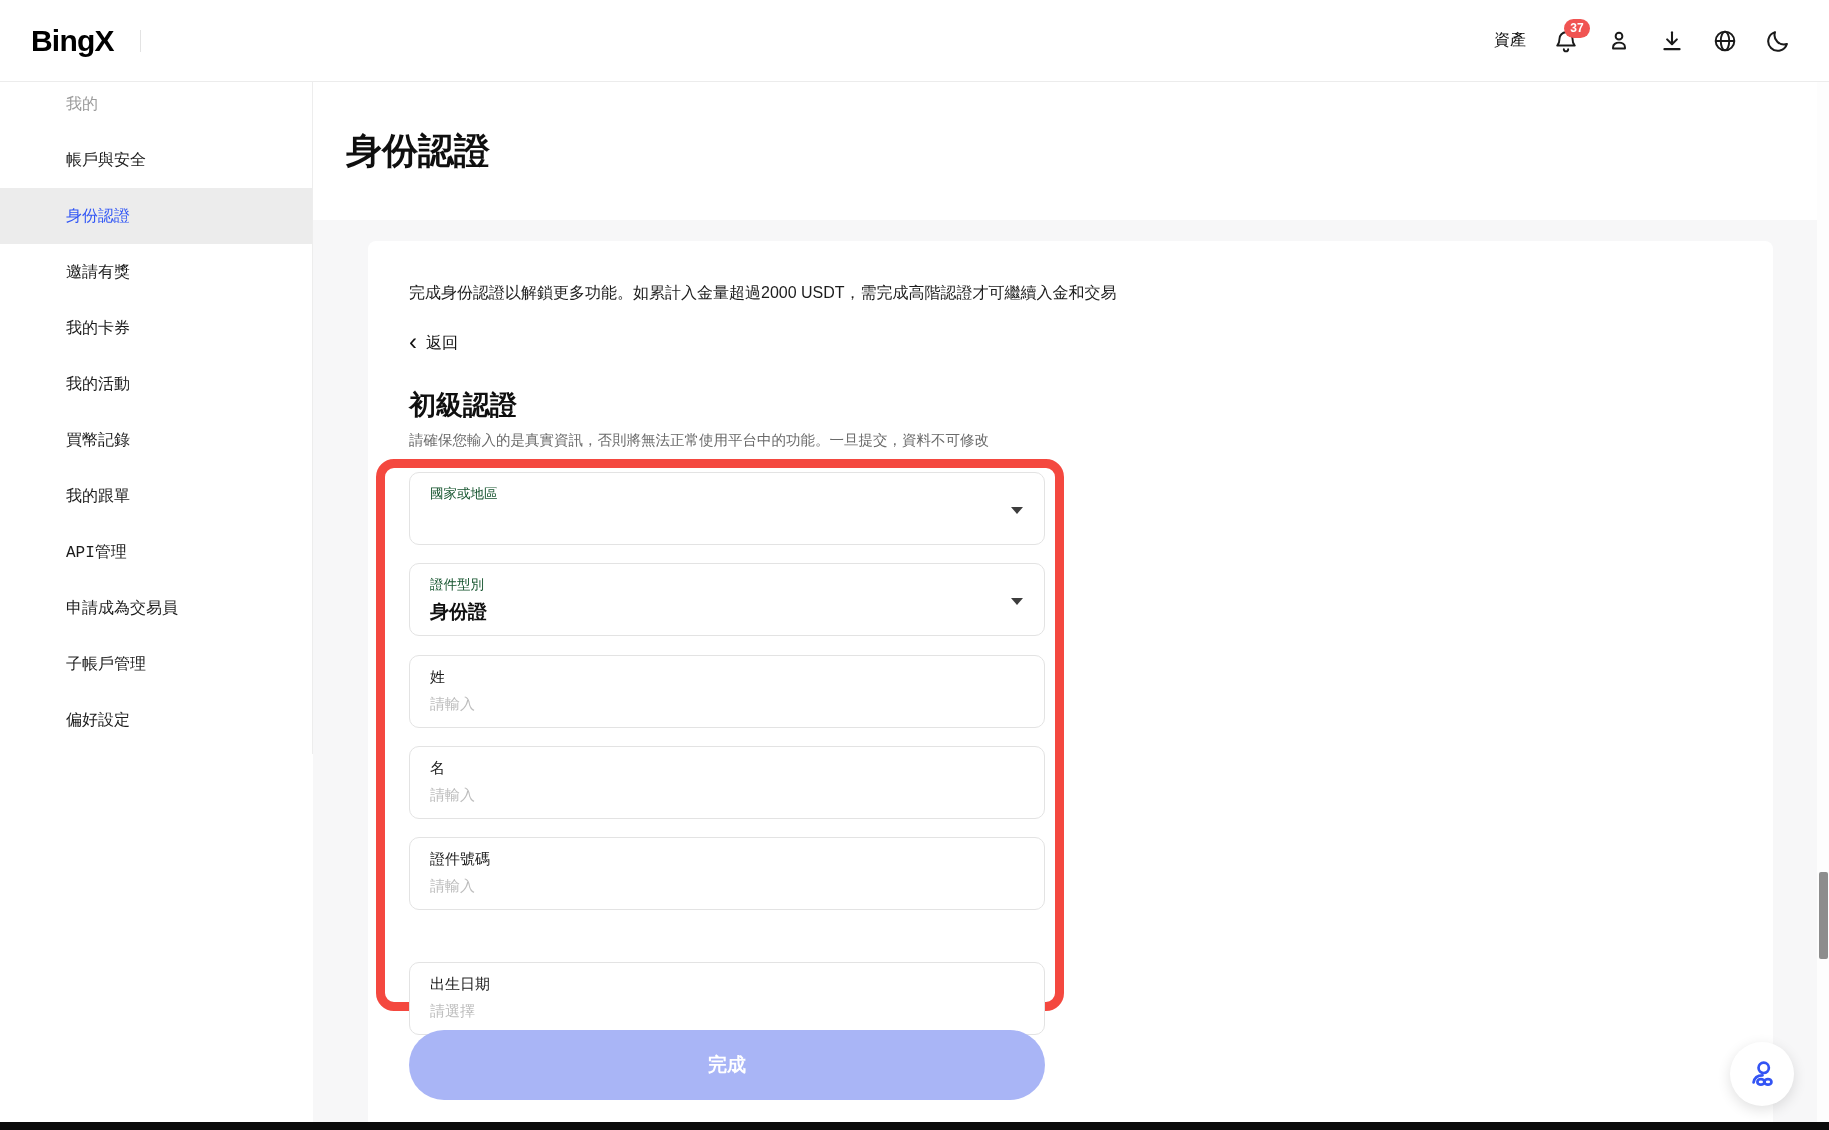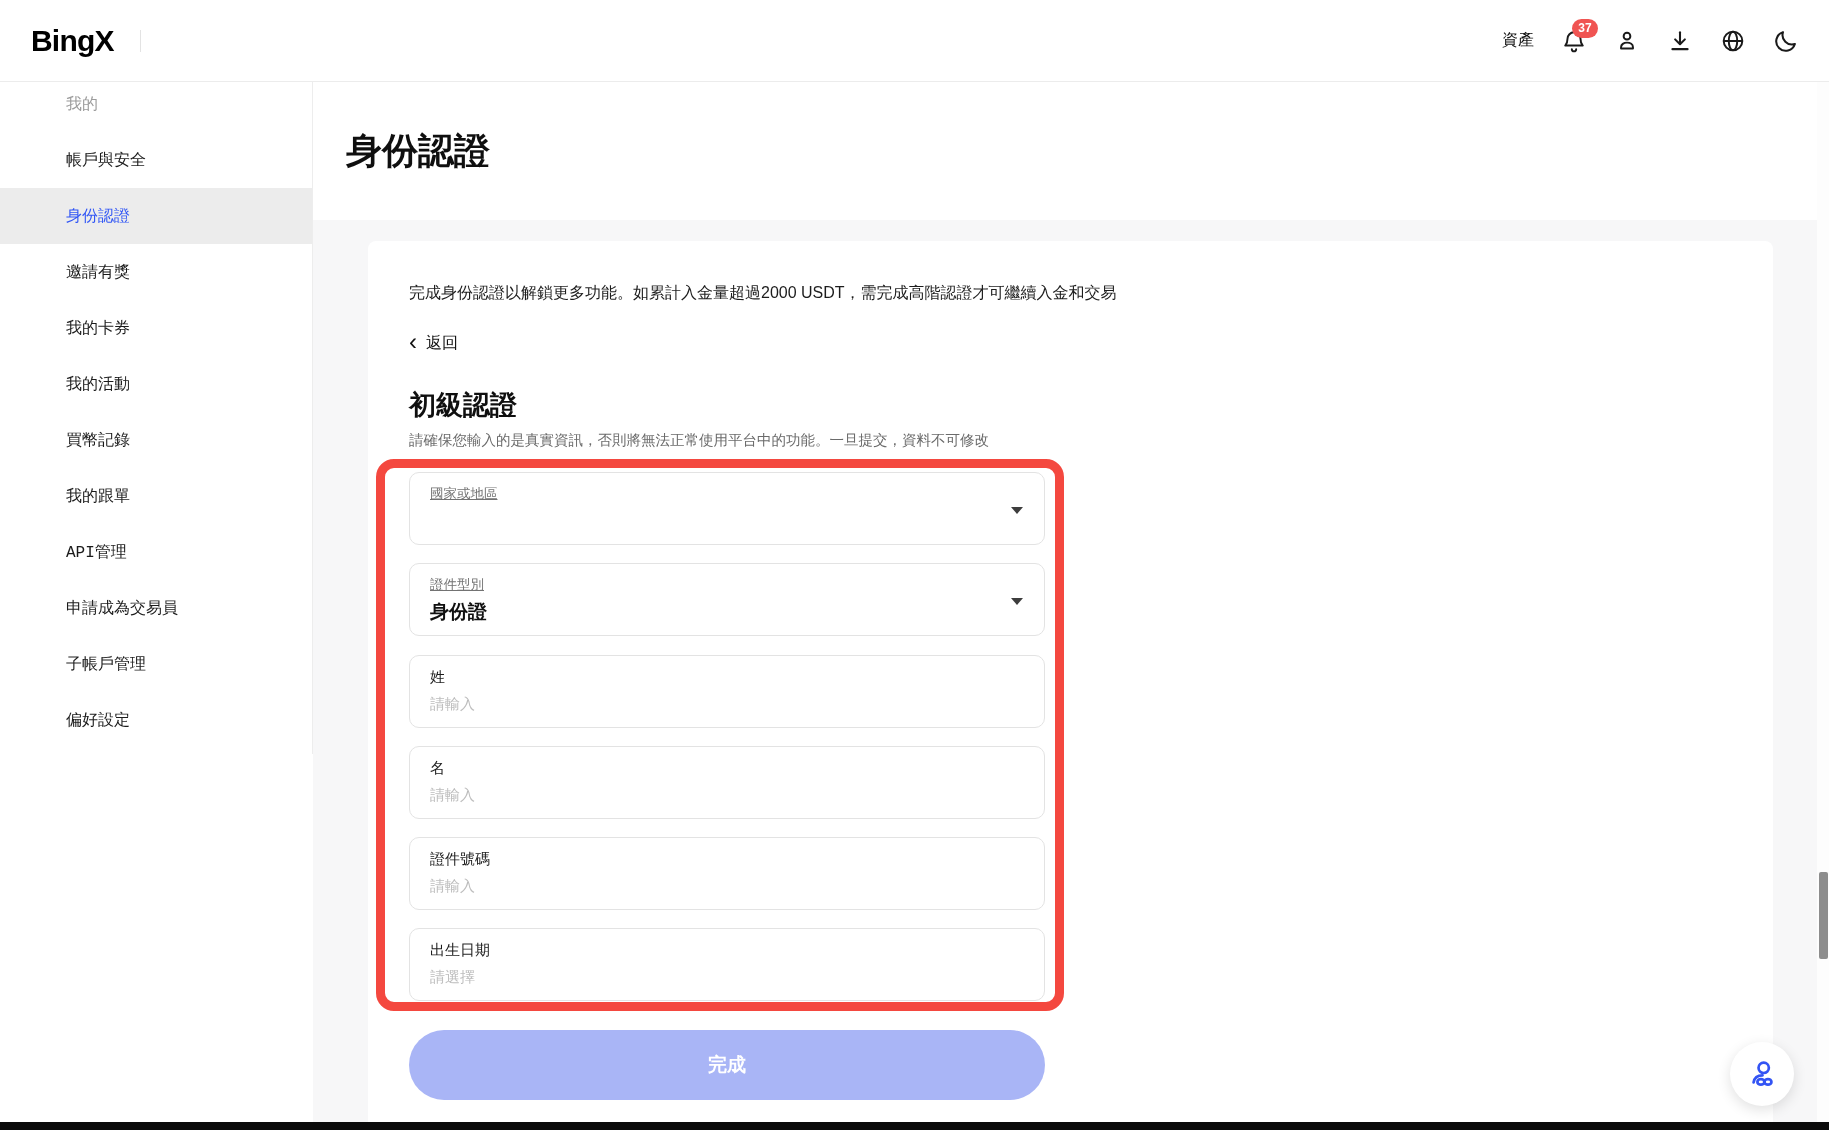--- a/index.html
+++ b/index.html
@@ -6,21 +6,21 @@
   html,body { width:1829px; height:1130px; }
   body {
     font-family:"Liberation Sans","DejaVu Sans",sans-serif;
     background:#ffffff; color:#1a1a1a; position:relative; overflow:hidden;
   }
 
   
   .topnav {
     position:absolute; left:0; top:0; width:1829px; height:82px;
     background:#fff; border-bottom:1px solid #ececec;
-    display:flex; align-items:center; padding:0 30px 0 31px; z-index:5;
+    display:flex; align-items:center; padding:0 38px 0 31px; z-index:5;
   }
   .logo { font-size:30px; font-weight:800; letter-spacing:-0.8px; color:#000; }
   .nav-divider { width:1px; height:22px; background:#e3e3e3; margin:0 30px 0 26px; }
   .nav-items { display:flex; align-items:center; gap:33px; }
   .nav-item { font-size:16px; font-weight:500; color:#111; cursor:pointer; white-space:nowrap; }
   .nav-right { margin-left:auto; display:flex; align-items:center; gap:27px; }
   .assets-link { font-size:16px; font-weight:500; color:#111; cursor:pointer; }
   .icon-btn { position:relative; width:26px; height:26px; display:flex; align-items:center; justify-content:center; cursor:pointer; }
   .icon-btn svg { width:26px; height:26px; }
   .badge {
@@ -64,21 +64,21 @@
   .annotation-box {
     position:absolute; left:8px; top:218px; width:688px; height:552px;
     border:9px solid #f4483f; border-radius:18px; pointer-events:none;
   }
 
   .field {
     position:absolute; left:41px; width:636px; height:73px;
     border:1px solid #e3e3e3; border-radius:10px; background:#fff;
     padding:12px 20px 0 20px; cursor:pointer;
   }
-  .field .flabel-muted { font-size:13.5px; color:#737373; margin-bottom:5px;text-decoration:underline; }
+  .field .flabel-muted { font-size:13.5px; color:#14532d; margin-bottom:5px; }
   .field .flabel-dark  { font-size:15px;   color:#1c1c1c; margin-bottom:8px; }
   .field .fvalue { font-size:19px; font-weight:700; color:#101010; display:flex; align-items:center; gap:13px; }
   .field input {
     border:none; outline:none; background:transparent; width:560px;
     font-size:15px; color:#1c1c1c; font-family:inherit; padding:0;
   }
   .field input::placeholder { color:#bdbdbd; opacity:1; }
   .caret {
     position:absolute; right:21px; top:50%; margin-top:-2px;
     width:0; height:0; border-left:6px solid transparent; border-right:6px solid transparent;
@@ -204,21 +204,21 @@
   <div class="field" style="top:505px;">
     <div class="flabel-dark">名</div>
     <input type="text" placeholder="請輸入" style="">
   </div>
 
   <div class="field" style="top:596px;">
     <div class="flabel-dark">證件號碼</div>
     <input type="text" placeholder="請輸入" style="">
   </div>
 
-  <div class="field" style="top:687px;">
+  <div class="field" style="top:721px;">
     <div class="flabel-dark">出生日期</div>
     <input type="text" readonly="" placeholder="請選擇" style="">
   </div>
 
   <button class="submit-btn">完成</button>
 </section>
 
 <div class="chat-fab">
   <svg viewBox="0 0 32 32" fill="none" stroke="#3354f4" stroke-width="2.4" stroke-linecap="round">
     <circle cx="17.5" cy="10.5" r="4.6"></circle>

